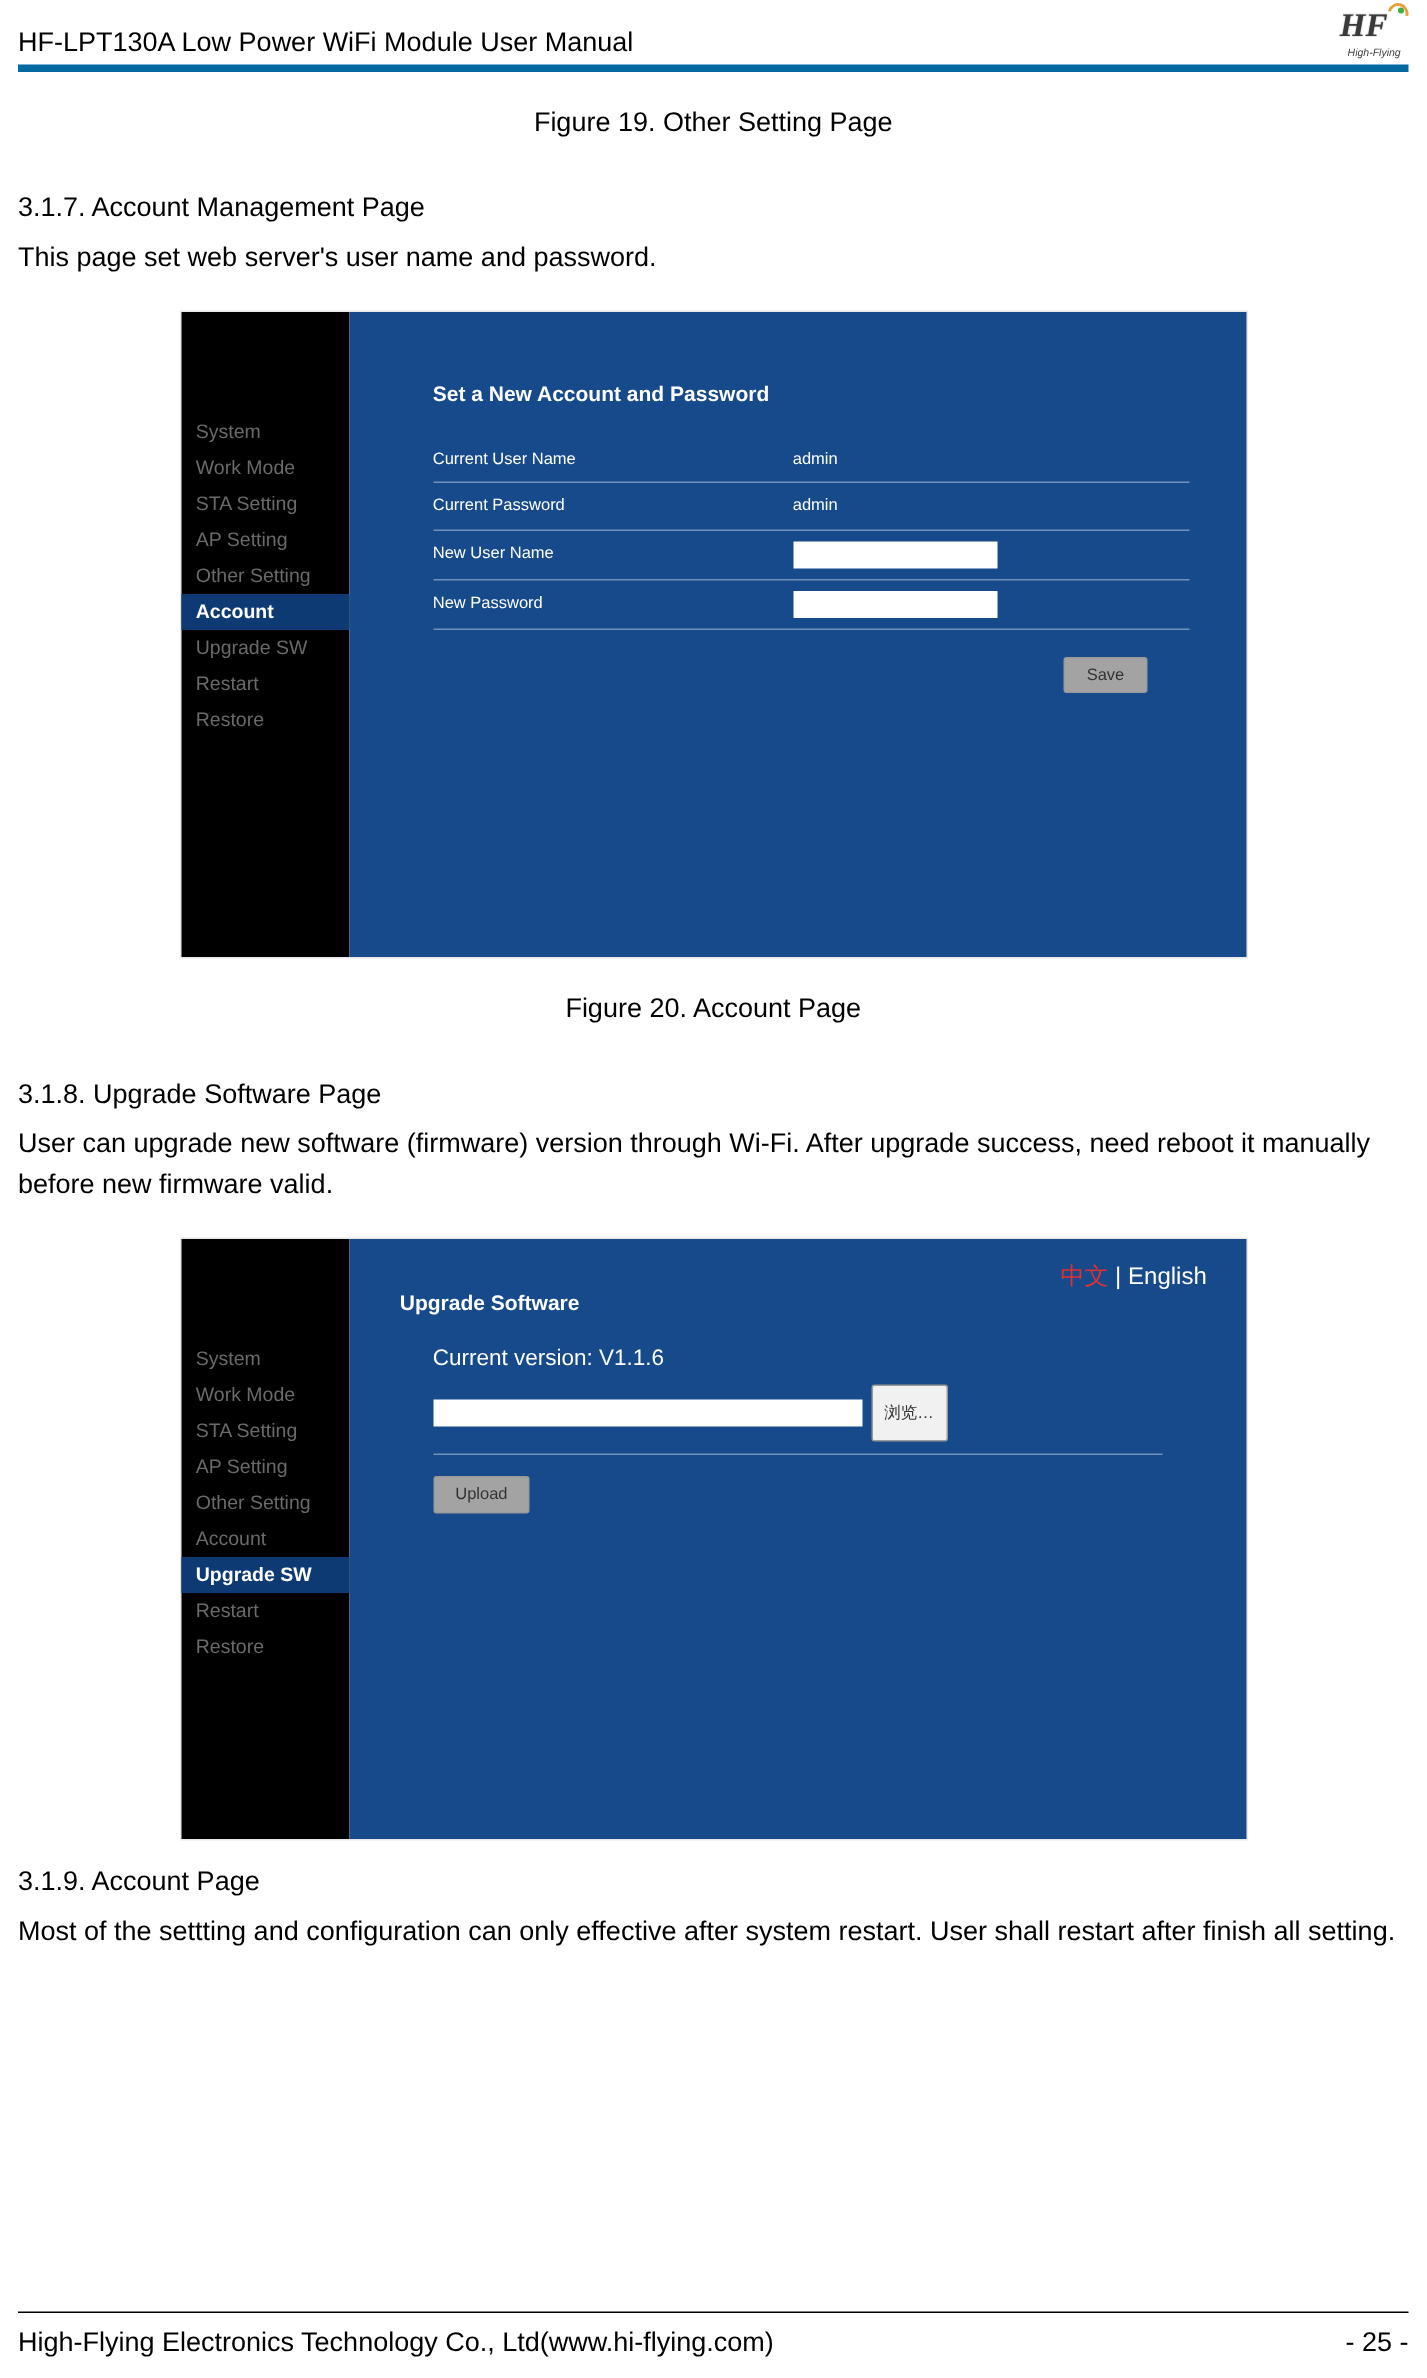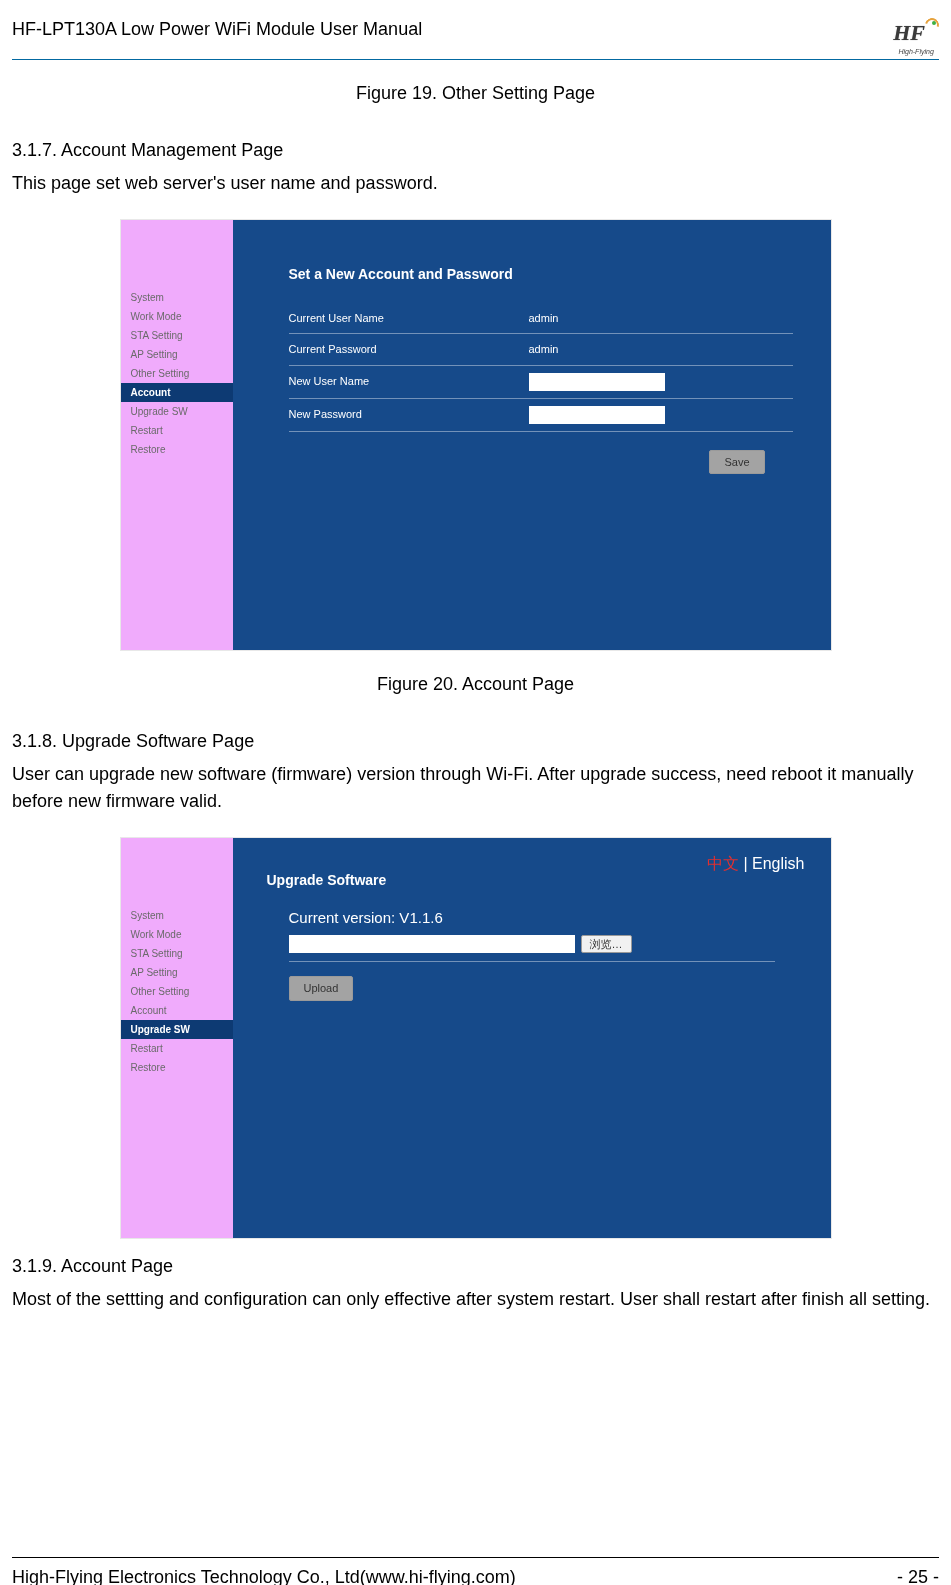--- a/index.html
+++ b/index.html
@@ -15,24 +15,24 @@
     width: 951px;
     height: 1585px;
     margin: 0 auto;
     padding: 0 12px;
     box-sizing: border-box;
     position: relative;
   }
   .header-row {
     display: flex;
     justify-content: space-between;
-    align-items: flex-start;
-    border-bottom: 1px solid #0369a1;
+    align-items: flex-end;
+    border-bottom: 5px solid #0369a1;
     padding-bottom: 1px;
-    margin-top: 16px;
+    margin-top: 0;
   }
   .header-title { font-size: 18px; }
   .logo {
     font-style: italic;
     font-weight: bold;
     font-size: 22px;
     font-family: "Comic Sans MS", cursive;
     color: #3a3a3a;
     text-shadow: 0 0 1px #888;
     position: relative;
@@ -69,23 +69,23 @@
   .app-panel {
     width: 710px;
     background: #fff;
     border: 1px solid #e8e8e8;
     display: flex;
     box-shadow: 0 0 0 1px #f5f5f5 inset;
   }
   .app-panel.tall { height: 430px; }
   .app-sidebar {
     width: 112px;
-    background: #f0abfc;
+    background: #000000;
     padding-top: 68px;
-    font-size: 10px;
+    font-size: 13px;
     color: #6a6a6a;
     line-height: 1.7;
   }
   .app-sidebar div { padding: 1px 6px 1px 10px; white-space: nowrap; }
   .app-sidebar .active {
     background: #0d3a73;
     color: #fff;
     font-weight: bold;
   }
   .app-main {
@@ -128,21 +128,21 @@
     font-size: 11px;
     padding: 3px 14px;
     cursor: pointer;
   }
   .btn-row { text-align: right; margin: 18px 40px 0 0; }
   .sw-version { font-size: 15px; margin: 8px 0 6px 30px; }
   .sw-file-row { display:flex; align-items:center; margin: 0 0 6px 30px; gap: 6px; }
   .sw-file-row input[type=text]{ width: 280px; height:16px; border:none; background:#fff; padding:1px 3px;}
   .sw-file-row .browse {
     background:#f1f1f1; color:#333; border:1px solid #999;
-    font-size:11px; padding:1px 8px; border-radius:2px; line-height:14px;
+    font-size:11px; padding:11px 8px; border-radius:2px; line-height:14px;
   }
   .sw-divider { border-bottom: 1px solid rgba(255,255,255,0.4); margin: 8px 30px 14px 30px;}
   .footer-row {
     position: absolute;
     bottom: 10px;
     left: 12px; right: 12px;
     border-top: 1px solid #000;
     padding-top: 6px;
     display:flex;
     justify-content: space-between;

